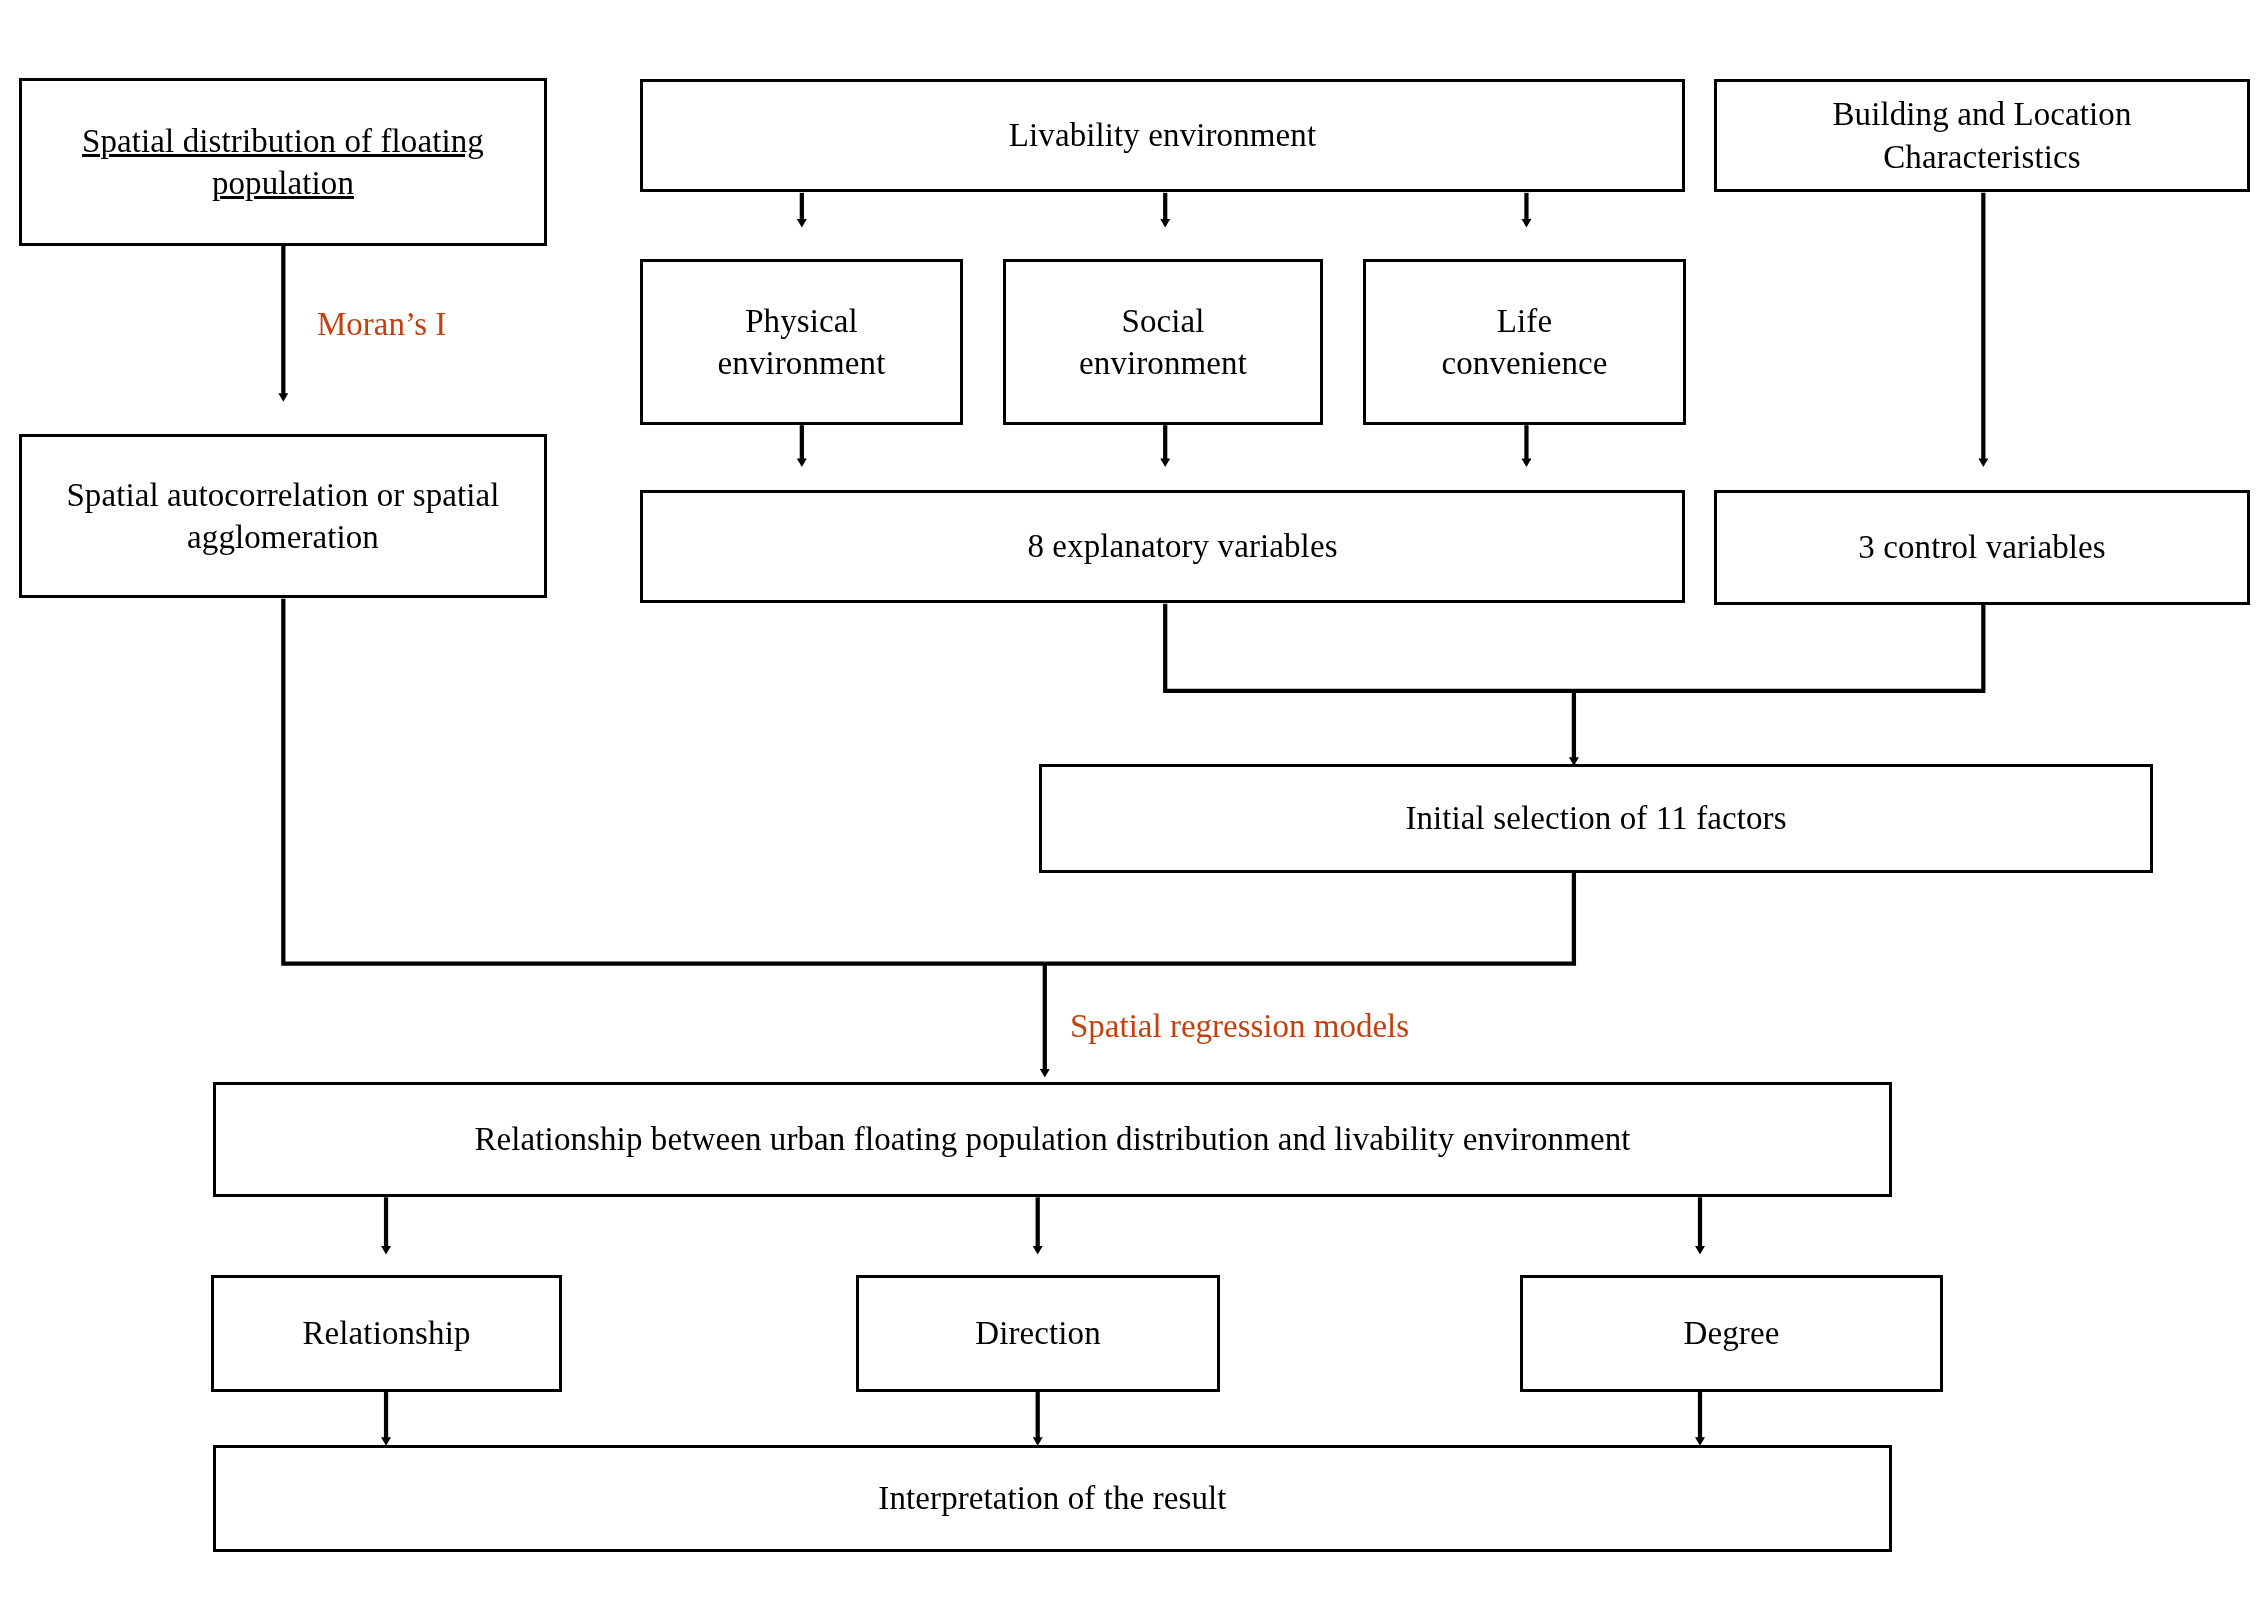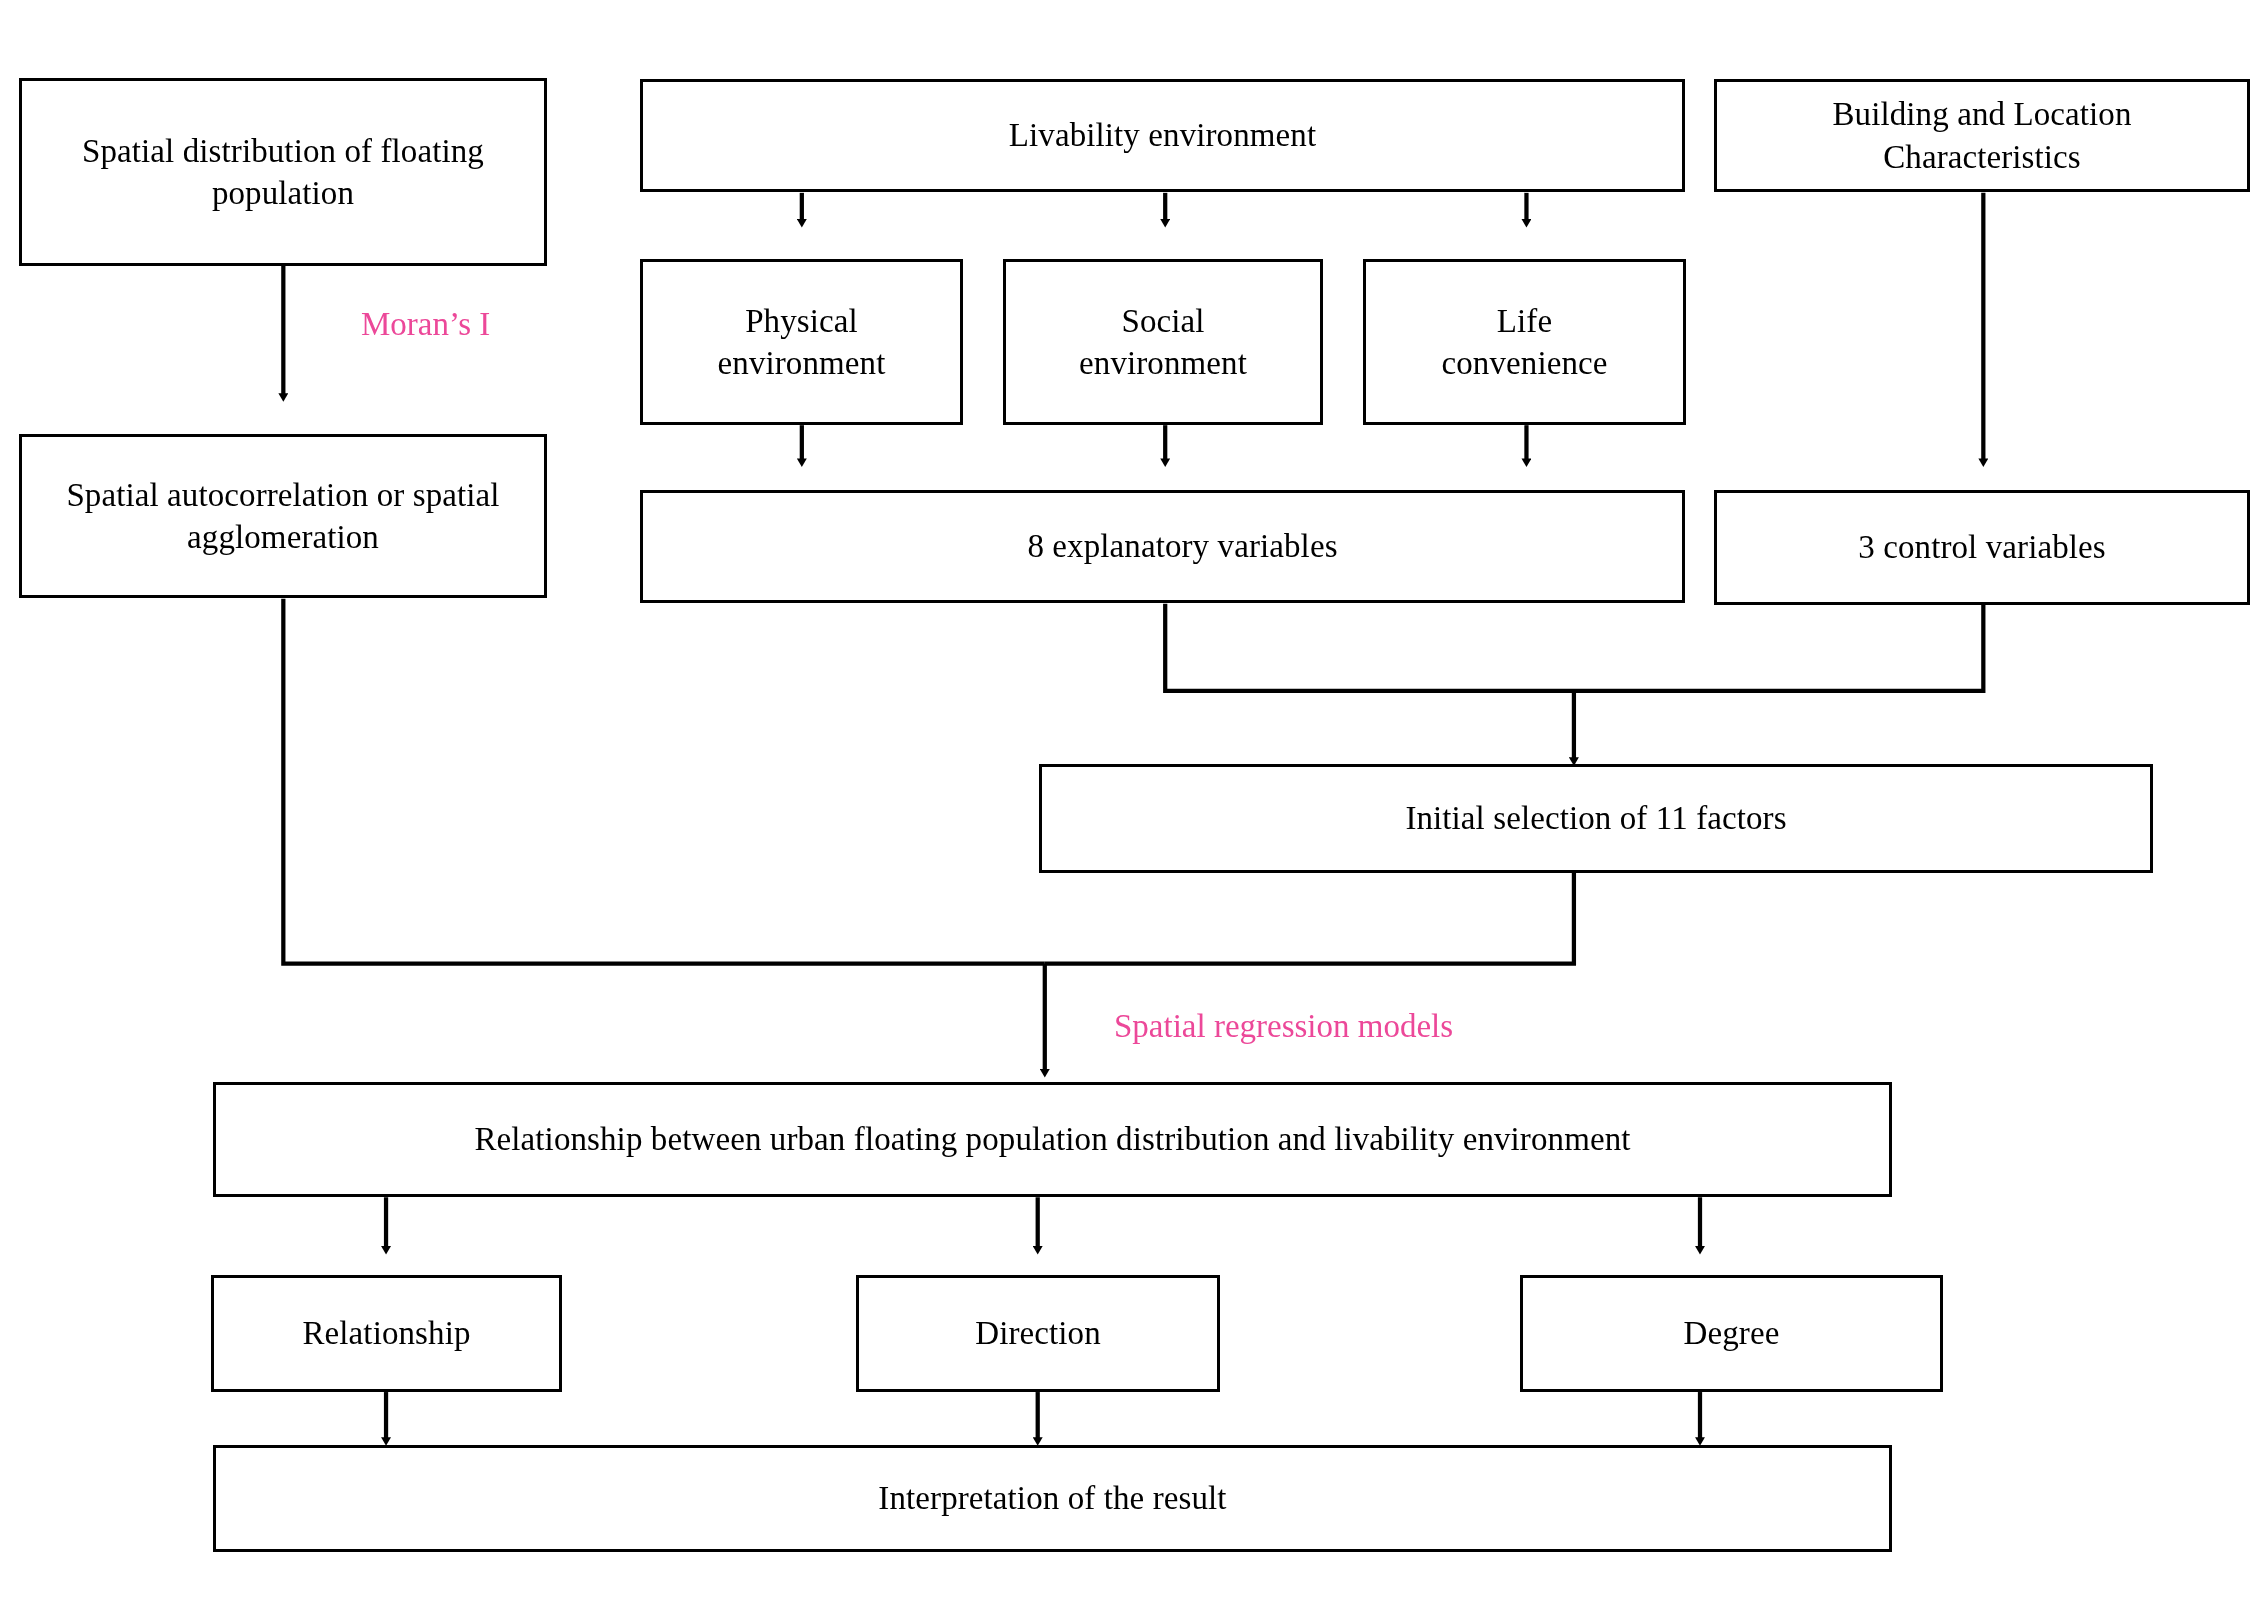--- a/index.html
+++ b/index.html
@@ -4,21 +4,21 @@
 <style>
   html,body{margin:0;padding:0;background:#ffffff;}
   body{width:2261px;height:1621px;overflow:hidden;font-family:"Liberation Serif","DejaVu Serif",serif;}
   #stage{position:relative;width:2261px;height:1621px;background:#ffffff;}
   svg.canvas{position:absolute;left:0;top:0;width:2261px;height:1621px;}
   .node{position:absolute;box-sizing:border-box;background:#ffffff;border:3.5px solid #000000;
         display:flex;align-items:center;justify-content:center;text-align:center;}
   .node .lbl{font-family:"Liberation Serif","DejaVu Serif",serif;color:#000000;
              font-size:33px;line-height:1.28;letter-spacing:0.1px;padding:0 8.5px;}
   .edge-label{position:absolute;font-family:"Liberation Serif","DejaVu Serif",serif;
-              color:#ec4899;font-size:33px;white-space:nowrap;margin-left:44px;}
+              color:#c2410c;font-size:33px;white-space:nowrap;}
 </style>
 </head>
 <body>
 
 <div id="stage">
 
   <svg class="canvas" viewBox="0 0 3192 2288">
     <defs>
       <marker id="arrow" viewBox="0 0 12 14" refX="1" refY="7" markerWidth="12" markerHeight="14" orient="auto-start-reverse" markerUnits="userSpaceOnUse">
         <path d="M0,0 L12,7 L0,14 z" fill="#000000"></path>
@@ -48,21 +48,21 @@
       <path d="M545,1690 L545,1760" marker-end="url(#arrow)"></path>
       <path d="M1465,1690 L1465,1760" marker-end="url(#arrow)"></path>
       <path d="M2400,1690 L2400,1760" marker-end="url(#arrow)"></path>
 
       <path d="M545,1965 L545,2030" marker-end="url(#arrow)"></path>
       <path d="M1465,1965 L1465,2030" marker-end="url(#arrow)"></path>
       <path d="M2400,1965 L2400,2030" marker-end="url(#arrow)"></path>
     </g>
   </svg>
 
-  <div class="node" style="left:19px;top:78px;width:528px;height:188px;">
+  <div class="node" style="left:19px;top:78px;width:528px;height:168px;text-decoration:underline;">
     <div class="lbl" style="max-width:425px;">Spatial distribution of floating population</div>
   </div>
 
   <div class="node" style="left:19px;top:434px;width:528px;height:164px;">
     <div class="lbl" style="max-width:453px;">Spatial autocorrelation or spatial agglomeration</div>
   </div>
 
   <div class="node" style="left:640px;top:79px;width:1045px;height:113px;">
     <div class="lbl">Livability environment</div>
   </div>

